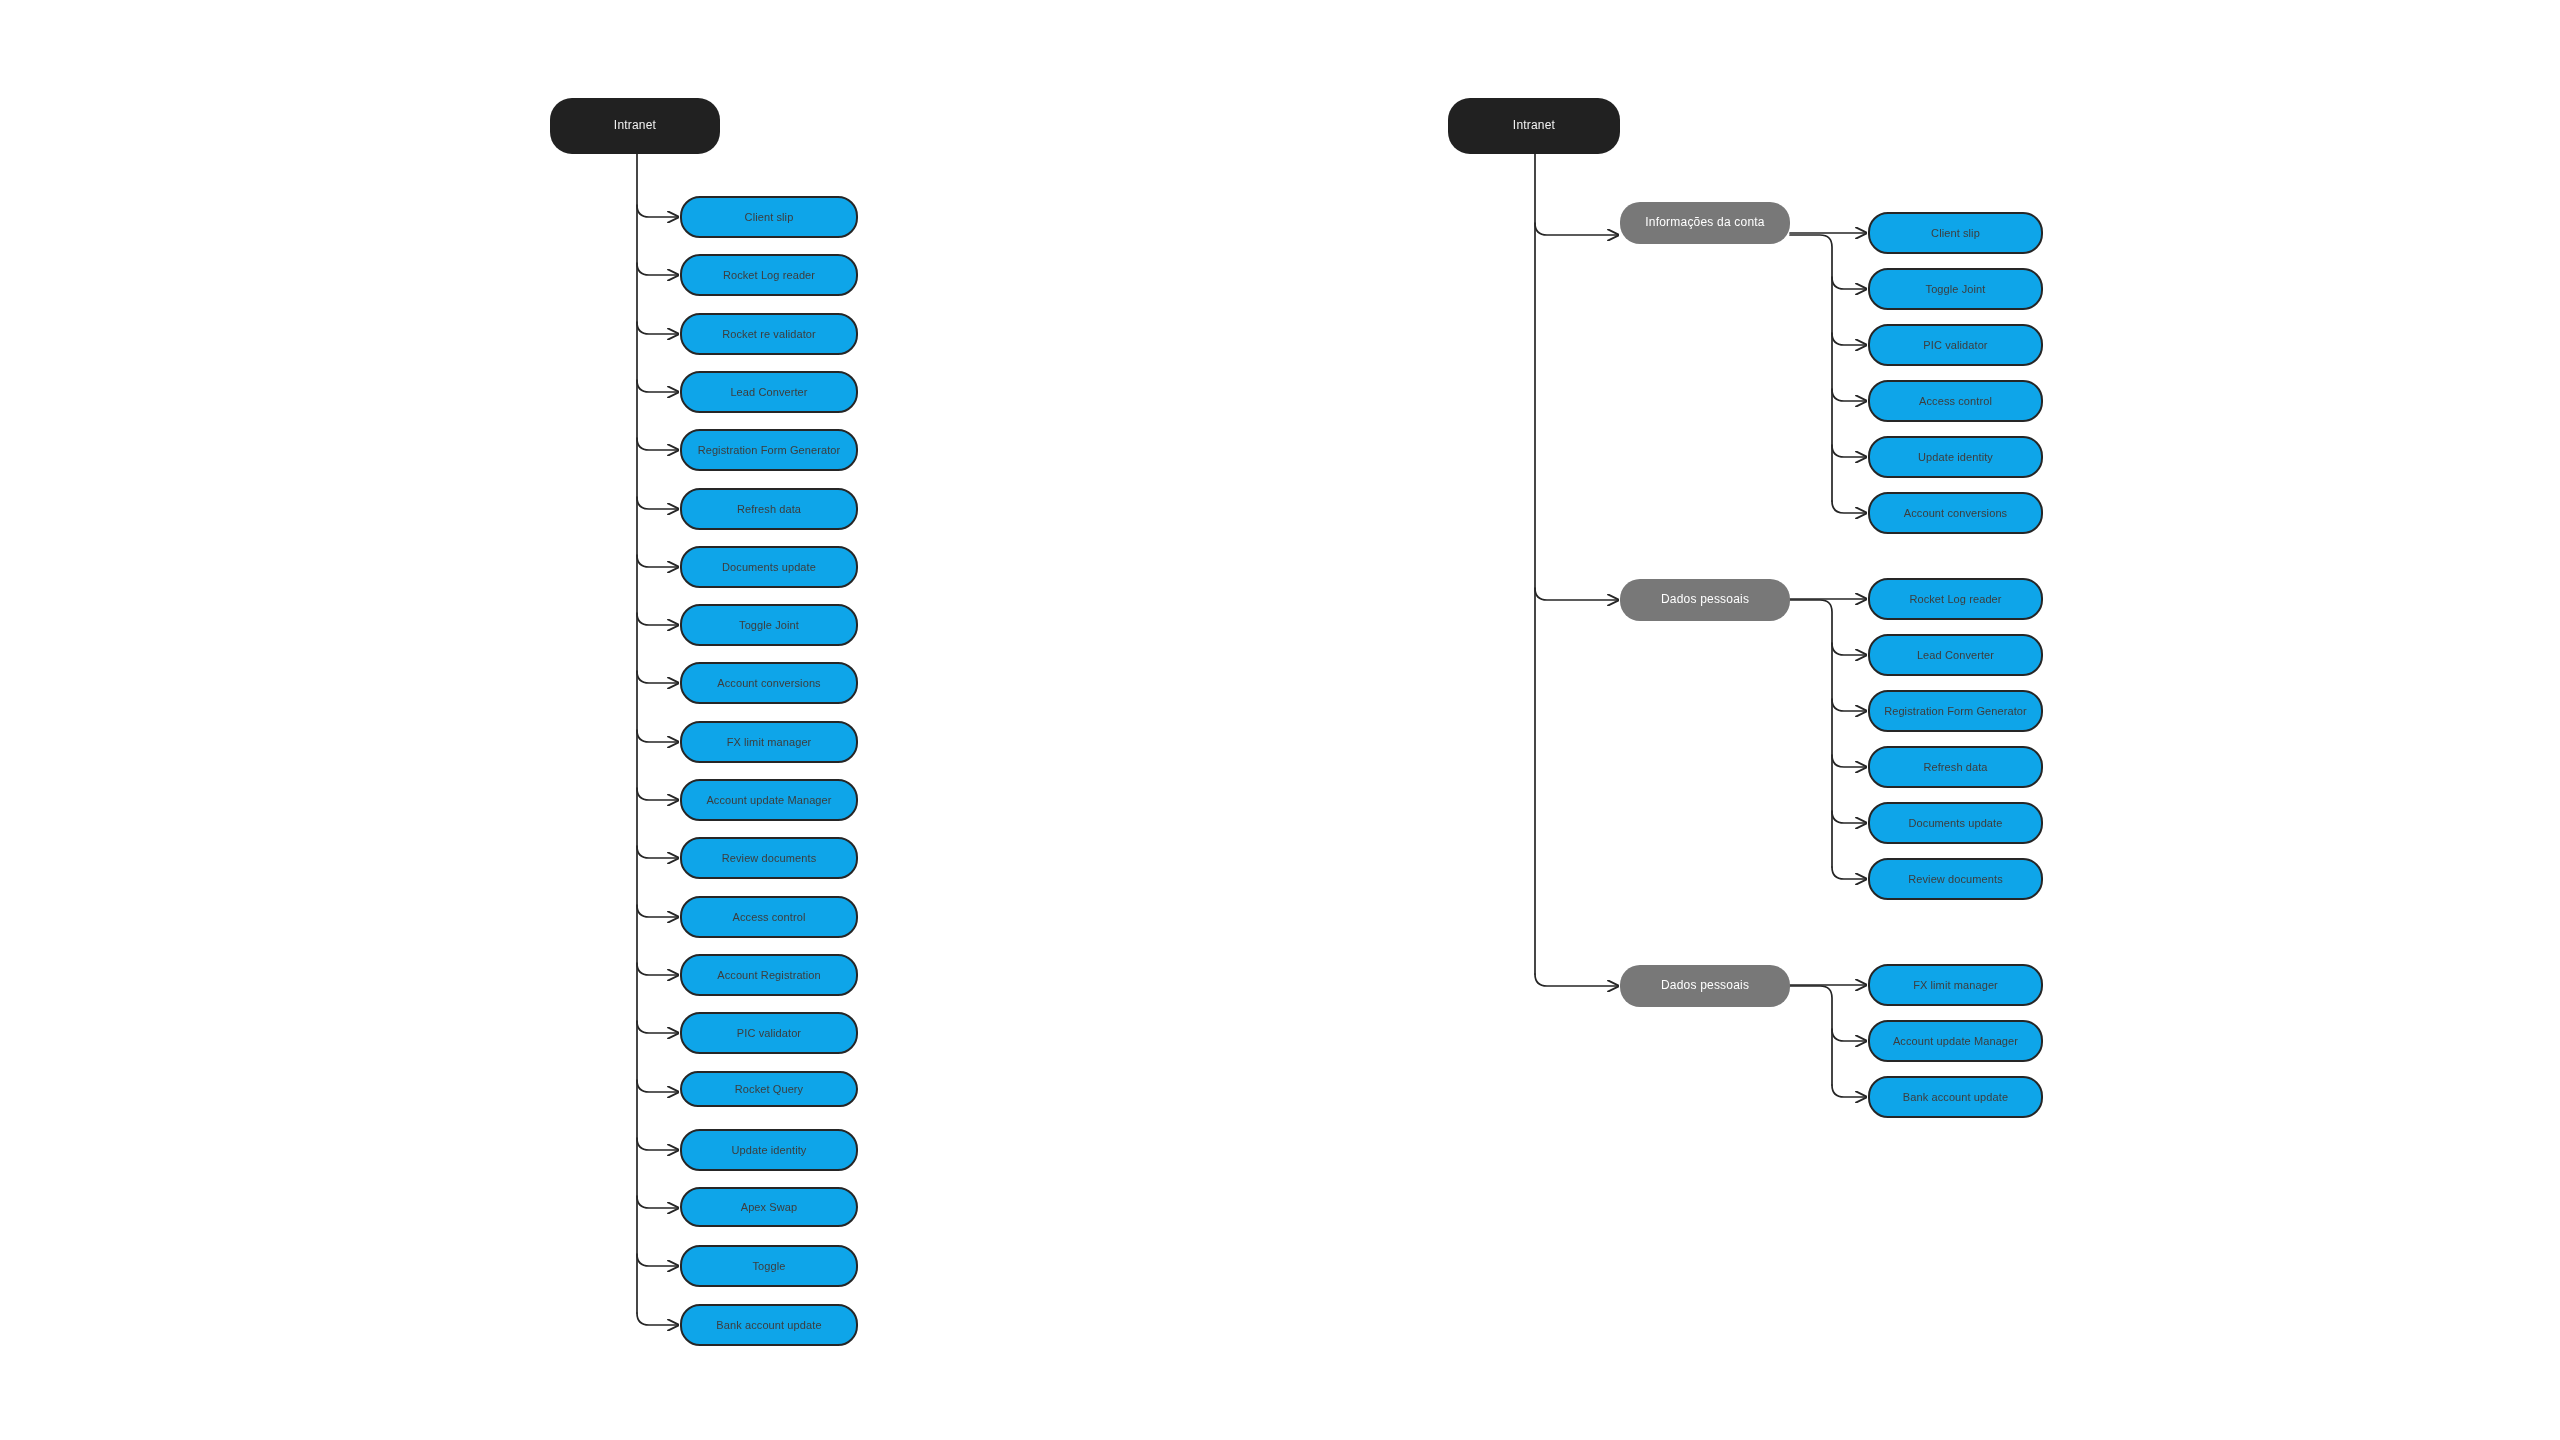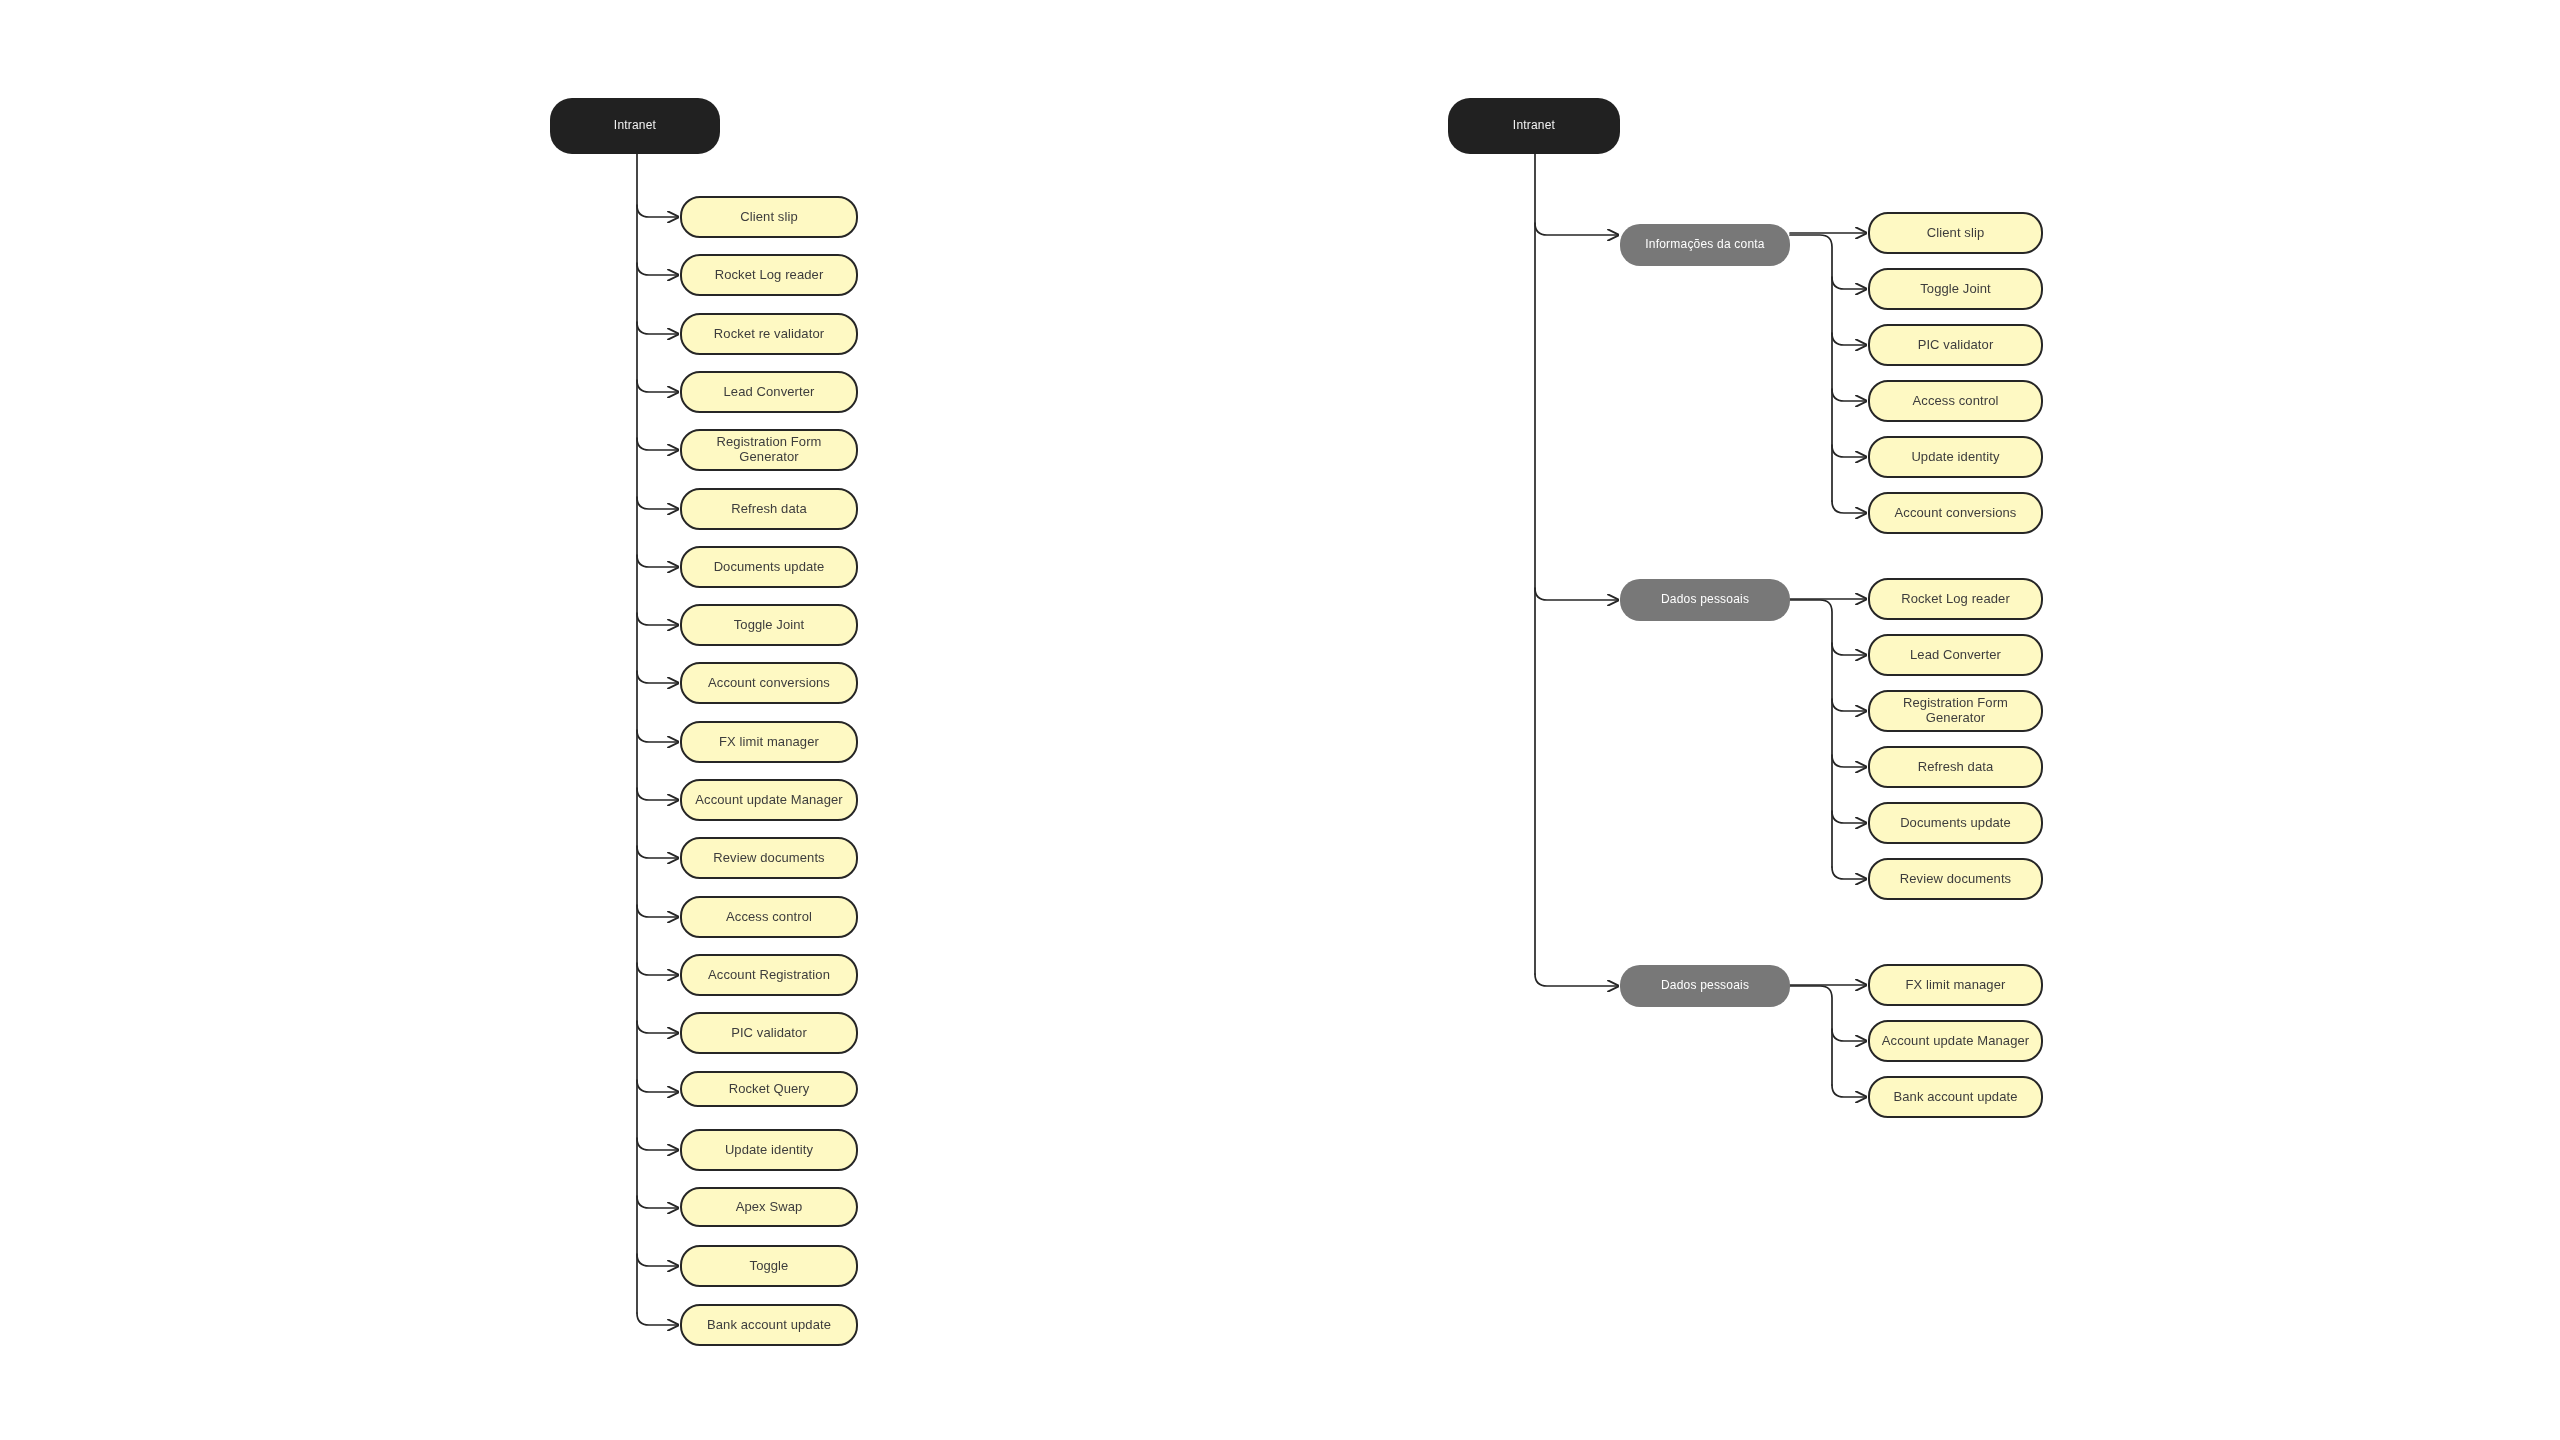--- a/index.html
+++ b/index.html
@@ -46,25 +46,25 @@
     letter-spacing: .2px;
   }
   .node-group {
     background: #787878;
     color: #ffffff;
     border-radius: 20px;
     font-size: 12px;
     letter-spacing: .2px;
   }
   .node-leaf {
-    background: #fef9c3;
+    background: #0ea5e9;
     color: #3d3d3d;
     border: 2px solid #262626;
     border-radius: 20px;
-    font-size: 13px;
+    font-size: 11px;
     letter-spacing: .1px;
     padding: 0 10px;
   }
 </style>
 </head>
 <body>
 
 <div id="canvas">
   <svg id="edge-layer" viewBox="0 0 2560 1440" xmlns="http://www.w3.org/2000/svg">
     <defs>
@@ -134,21 +134,21 @@
       <div class="node node-leaf" style="left: 680px; top: 837px; width: 178px; height: 42px;">Review documents</div>
       <div class="node node-leaf" style="left: 680px; top: 896px; width: 178px; height: 42px;">Access control</div>
       <div class="node node-leaf" style="left: 680px; top: 954px; width: 178px; height: 42px;">Account Registration</div>
       <div class="node node-leaf" style="left: 680px; top: 1012px; width: 178px; height: 42px;">PIC validator</div>
       <div class="node node-leaf" style="left: 680px; top: 1071px; width: 178px; height: 36px;">Rocket  Query</div>
       <div class="node node-leaf" style="left: 680px; top: 1129px; width: 178px; height: 42px;">Update identity</div>
       <div class="node node-leaf" style="left: 680px; top: 1187px; width: 178px; height: 40px;">Apex Swap</div>
       <div class="node node-leaf" style="left: 680px; top: 1245px; width: 178px; height: 42px;">Toggle</div>
       <div class="node node-leaf" style="left: 680px; top: 1304px; width: 178px; height: 42px;">Bank account update</div>
       <div class="node node-root" style="left: 1448px; top: 98px; width: 172px; height: 56px;">Intranet</div>
-      <div class="node node-group" style="left: 1620px; top: 224px; width: 170px; height: 42px;">Informações da conta</div>
+      <div class="node node-group" style="left: 1620px; top: 202px; width: 170px; height: 42px;">Informações da conta</div>
       <div class="node node-leaf" style="left: 1868px; top: 212px; width: 175px; height: 42px;">Client slip</div>
       <div class="node node-leaf" style="left: 1868px; top: 268px; width: 175px; height: 42px;">Toggle Joint</div>
       <div class="node node-leaf" style="left: 1868px; top: 324px; width: 175px; height: 42px;">PIC validator</div>
       <div class="node node-leaf" style="left: 1868px; top: 380px; width: 175px; height: 42px;">Access control</div>
       <div class="node node-leaf" style="left: 1868px; top: 436px; width: 175px; height: 42px;">Update identity</div>
       <div class="node node-leaf" style="left: 1868px; top: 492px; width: 175px; height: 42px;">Account conversions</div>
       <div class="node node-group" style="left: 1620px; top: 579px; width: 170px; height: 42px;">Dados pessoais</div>
       <div class="node node-leaf" style="left: 1868px; top: 578px; width: 175px; height: 42px;">Rocket Log reader</div>
       <div class="node node-leaf" style="left: 1868px; top: 634px; width: 175px; height: 42px;">Lead Converter</div>
       <div class="node node-leaf" style="left: 1868px; top: 690px; width: 175px; height: 42px;">Registration Form Generator</div>

